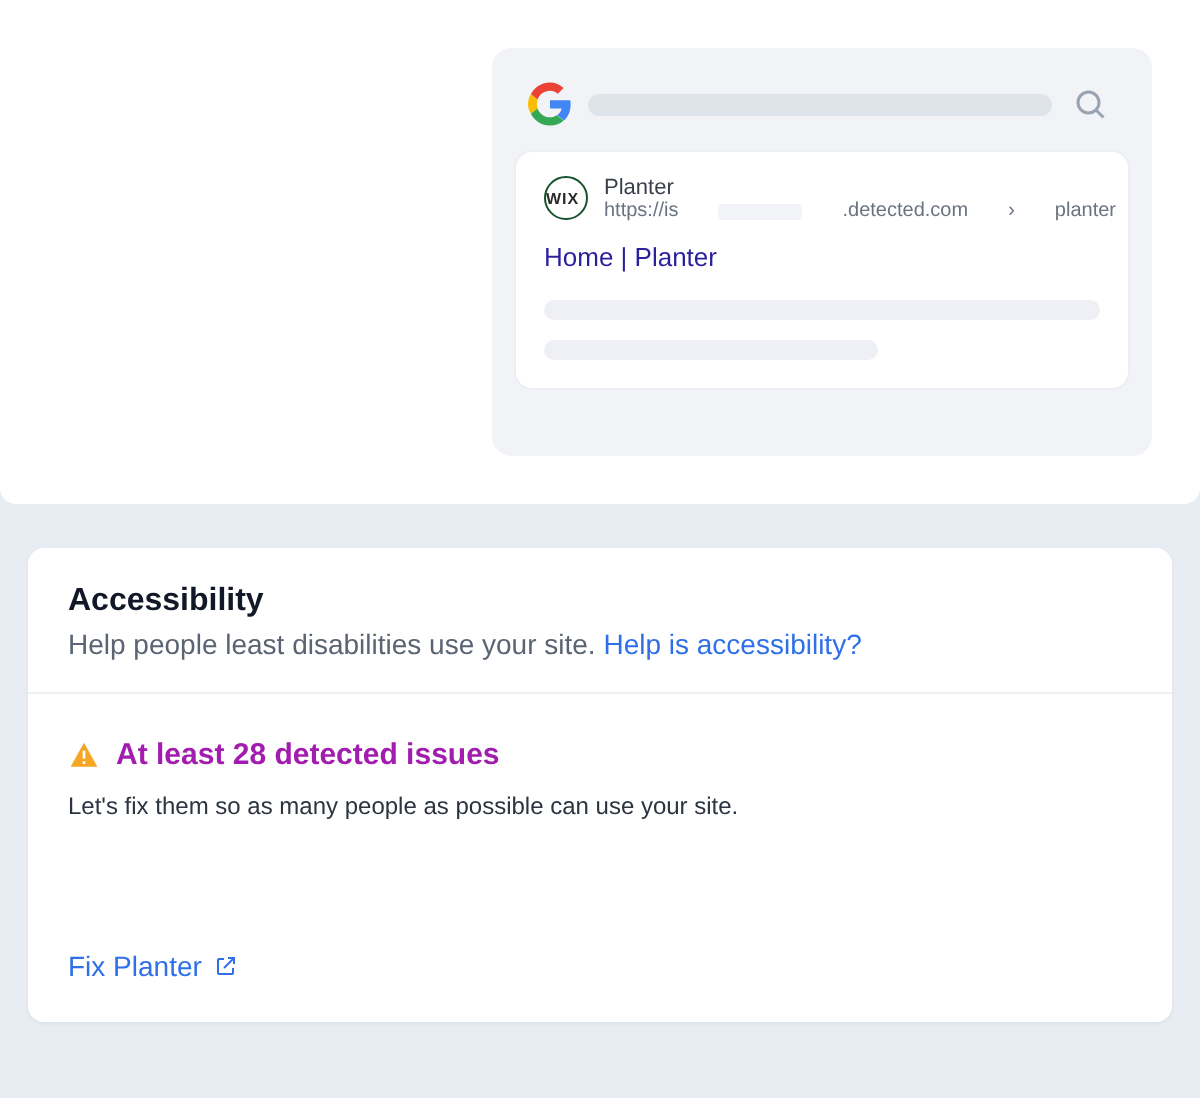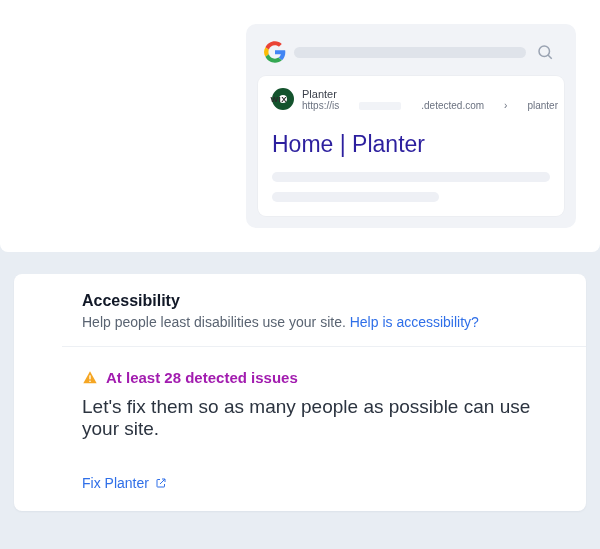--- a/index.html
+++ b/index.html
@@ -55,23 +55,23 @@
     padding: 12px 14px 14px 14px;
     box-shadow: 0 0 0 1px rgba(0,0,0,0.02);
   }
   .result-header {
     display: flex;
     align-items: flex-start;
   }
   .favicon {
     width: 22px; height: 22px;
     border-radius: 50%;
-    border: 7px solid #14532d;
+    border: 1px solid #14532d;
     background: #fff;
-    display: flex; align-items: center; justify-content: flex-end;
+    display: flex; align-items: center; justify-content: flex-start;
     margin-right: 8px;
     flex: 0 0 auto;
   }
   .favicon-text {
     font-size: 8px;
     font-weight: 700;
     letter-spacing: 0.5px;
     color: #2b2b2b;
   }
   .site-meta { line-height: 1.1; }
@@ -87,44 +87,43 @@
     gap: 20px;
   }
   .url-mask {
     display: inline-block;
     width: 42px; height: 8px;
     background: #f1f3f7;
     border-radius: 2px;
     vertical-align: middle;
   }
   .result-title {
-    font-size: 23px;
+    font-size: 13px;
     color: #2c1f9e;
-    margin-top: 20px;
+    margin-top: 10px;
     font-weight: 400;
   }
   .snippet-line {
     height: 10px;
     background: #eef0f5;
     border-radius: 5px;
     margin-top: 14px;
   }
   .snippet-line.short { width: 60%; margin-top: 10px; }
 
   
   .gap { height: 22px; }
 
   
   .a11y-panel {
     margin: 0 14px 14px 14px;
     background: #ffffff;
     border-radius: 8px;
     box-shadow: 0 1px 2px rgba(20,30,50,0.05);
     overflow: hidden;
-    padding-left: 48px;
   }
   .a11y-header {
     padding: 18px 20px 16px 20px;
     border-bottom: 1px solid #edf0f4;
   }
   .a11y-title {
     font-size: 16px;
     font-weight: 700;
     color: #111827;
   }
@@ -149,21 +148,21 @@
     gap: 8px;
   }
   .warn-icon { width: 16px; height: 16px; flex: 0 0 auto; }
   .issue-title {
     font-size: 15px;
     font-weight: 700;
     color: #a21caf;
   }
   .issue-desc {
     margin-top: 10px;
-    font-size: 19px;
+    font-size: 12px;
     color: #2c3440;
   }
 
   .a11y-footer {
     padding: 8px 20px 20px 20px;
   }
   .fix-link {
     display: inline-flex;
     align-items: center;
     gap: 6px;

